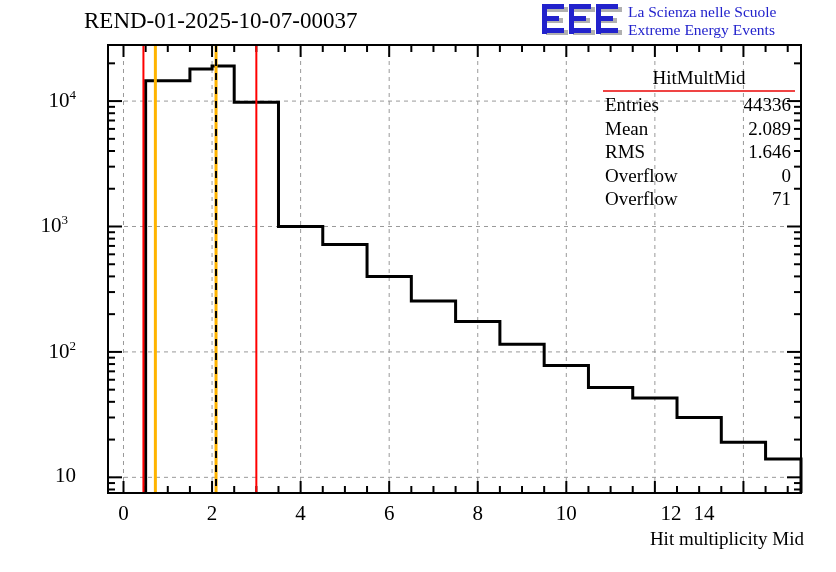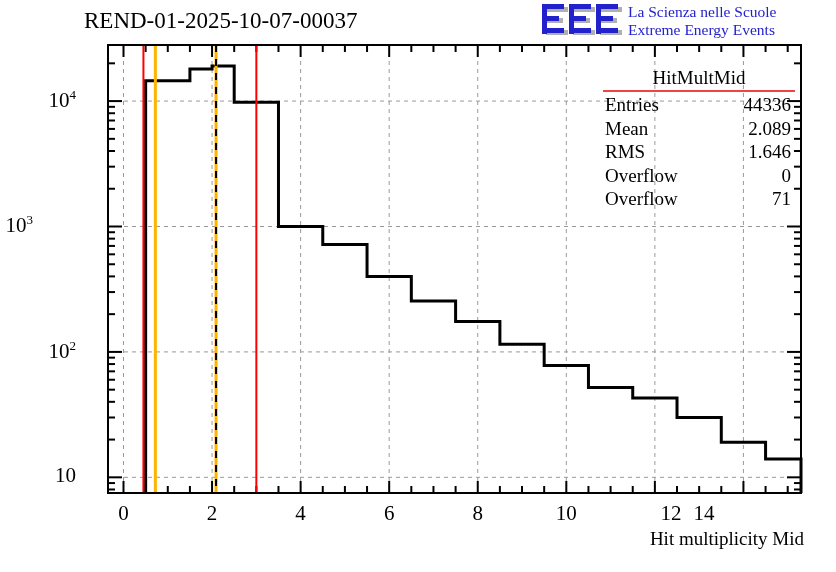--- a/index.html
+++ b/index.html
@@ -321,21 +321,21 @@
         <line x1="216.04600638977635" x2="216.04600638977635" y1="45" y2="493" stroke="#000000" stroke-width="2" stroke-dasharray="7 7"></line>
         <line x1="256.3418530351438" x2="256.3418530351438" y1="45" y2="493" stroke="#ff0000" stroke-width="2"></line>
       </g>
   </svg>
 
   <div class="frame"></div>
 
   <div id="ylabels">
       <div class="ylab" style="right: 736px; top: 463.331px;">10</div>
       <div class="ylab" style="right: 736px; top: 337.914px;">10<sup>2</sup></div>
-      <div class="ylab" style="right: 779px; top: 212.498px;">10<sup>3</sup></div>
+      <div class="ylab" style="right: 744px; top: 212.498px;">10<sup>3</sup></div>
       <div class="ylab" style="right: 736px; top: 87.081px;">10<sup>4</sup></div>
     </div>
   <div id="xlabels">
       <div class="xlab" style="left: 93.4984px; top: 501px; width: 60px;">0</div>
       <div class="xlab" style="left: 182.061px; top: 501px; width: 60px;">2</div>
       <div class="xlab" style="left: 270.623px; top: 501px; width: 60px;">4</div>
       <div class="xlab" style="left: 359.185px; top: 501px; width: 60px;">6</div>
       <div class="xlab" style="left: 447.748px; top: 501px; width: 60px;">8</div>
       <div class="xlab" style="left: 536.31px; top: 501px; width: 60px;">10</div>
       <div class="xlab" style="left: 641px; top: 501px; width: 60px;">12</div>

